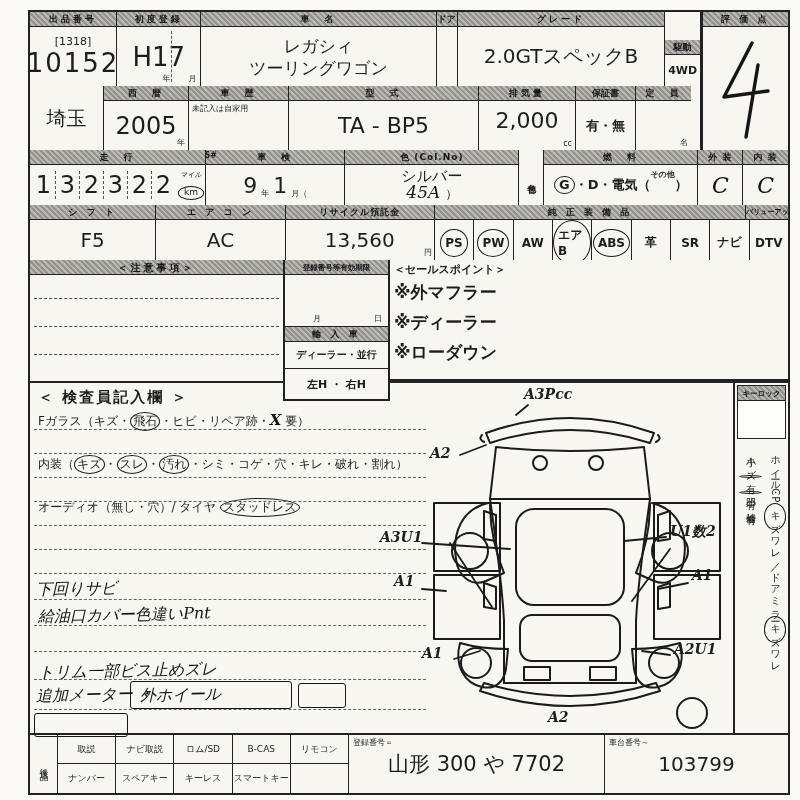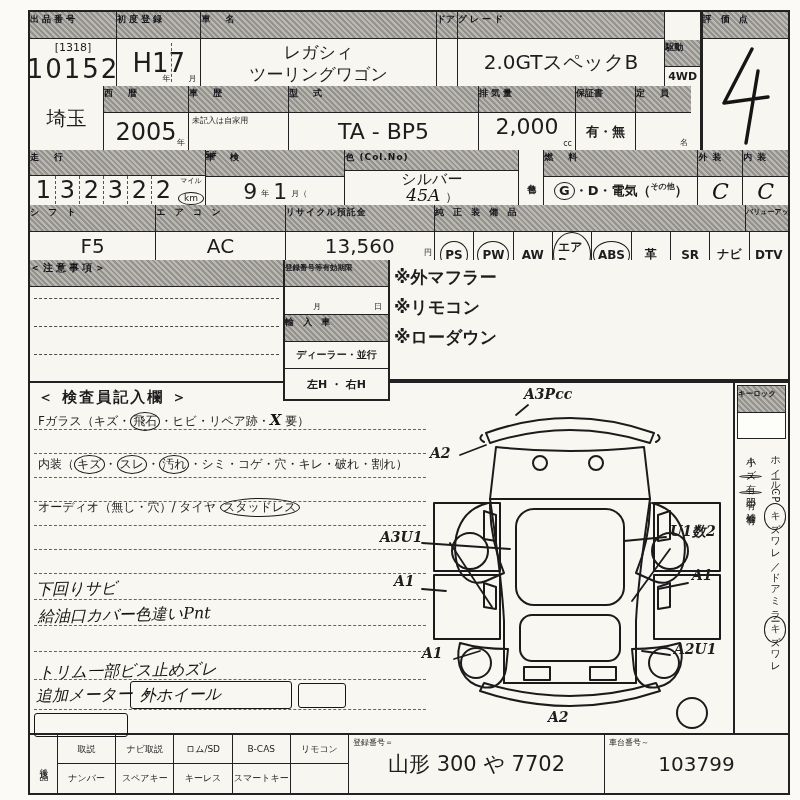--- a/index.html
+++ b/index.html
@@ -3,22 +3,22 @@
 <meta charset="utf-8">
 <style>
   html,body{margin:0;padding:0;background:#fff;}
   .stage{position:relative;width:800px;height:800px;background:#fbfaf6;overflow:hidden;
          font-family:"DejaVu Sans",sans-serif;color:#1d1d1d;}
   .abs{position:absolute;box-sizing:border-box;}
   .row{display:flex;border:2px solid #222;background:#f7f6f1;}
   .cell{box-sizing:border-box;border-right:1.6px solid #222;display:flex;flex-direction:column;position:relative;}
   .cell:last-child{border-right:none;}
   .hdr{background:#b3b0aa;background-image:repeating-linear-gradient(45deg,rgba(70,70,70,.28) 0 2px,rgba(210,208,200,.25) 2px 4px);
-       font-size:9px;font-weight:bold;letter-spacing:3px;color:#15151a;
-       border-bottom:1.4px solid #222;padding:2px 0 13px;white-space:nowrap;overflow:hidden;line-height:11px;}
+       font-size:9px;font-weight:bold;letter-spacing:3px;text-align:center;color:#15151a;
+       border-bottom:1.4px solid #222;padding:2px 0 1px;white-space:nowrap;overflow:hidden;line-height:11px;}
   .hdr.tight{letter-spacing:1px;}
   .val{flex:1;display:flex;align-items:center;justify-content:center;position:relative;}
   .col{flex-direction:column;justify-content:center;}
   .big26{font-size:26px;letter-spacing:2px;}
   .big22{font-size:22px;}
   .big20{font-size:20px;}
   .big17{font-size:17px;line-height:22px;}
   .small{font-size:11px;}
   .tiny{font-size:8px;}
   .hand{font-family:"DejaVu Serif",serif;font-style:italic;color:#141414;}
@@ -144,21 +144,21 @@
       <div class="val" style="justify-content:flex-start;padding-left:2px;">
         <div id="mileage-digits" style="display:flex;align-items:center;">
             <span style="font-size: 24px; width: 23px; text-align: center; border-right: 1.4px dashed rgb(85, 85, 85);">1</span>
             <span style="font-size: 24px; width: 23px; text-align: center; border-right: 1.4px dashed rgb(85, 85, 85);">3</span>
             <span style="font-size: 24px; width: 23px; text-align: center; border-right: 1.4px dashed rgb(85, 85, 85);">2</span>
             <span style="font-size: 24px; width: 23px; text-align: center; border-right: 1.4px dashed rgb(85, 85, 85);">3</span>
             <span style="font-size: 24px; width: 23px; text-align: center; border-right: 1.4px dashed rgb(85, 85, 85);">2</span>
             <span style="font-size: 24px; width: 23px; text-align: center;">2</span>
           </div>
         <div style="margin-left:3px;text-align:center;">
-          <div style="font-size:7px;">マイル</div>
+          <div style="font-size:7px;font-style:italic;">マイル</div>
           <div class="circ" style="font-size:9px;padding:0 5px;">km</div>
         </div>
       </div>
     </div>
     <div class="cell" style="width:140px;">
       <div class="hdr">車　検</div>
       <div class="val" style="gap:4px;">
         <span style="font-size:22px;">9</span>
         <span class="tiny" style="align-self:flex-end;margin-bottom:6px;">年</span>
         <span style="font-size:22px;">1</span>
@@ -272,23 +272,24 @@
     <div style="flex:1;position:relative;">
       <span class="tiny abs" style="left:28px;bottom:2px;">月</span>
       <span class="tiny abs" style="right:6px;bottom:2px;">日</span>
     </div>
     <div class="hdr" style="border-top:1.4px solid #222;">輸 入 車</div>
     <div style="height:26px;display:flex;align-items:center;justify-content:center;font-size:10px;font-weight:bold;border-bottom:1.4px solid #222;">ディーラー・並行</div>
     <div style="height:30px;display:flex;align-items:center;justify-content:center;font-size:11px;font-weight:bold;">左H ・ 右H</div>
   </div>
 
   <div class="abs" style="left:388px;top:260px;width:402px;height:121px;border:2px solid #222;border-top:none;border-left:none;background:#f7f6f1;padding:2px 6px;">
+    <div style="font-size:11px;font-weight:bold;">＜セールスポイント＞</div>
     <div id="sales-list">
         <div style="font-size: 17px; font-weight: bold; line-height: 30px;">※外マフラー</div>
-        <div style="font-size: 17px; font-weight: bold; line-height: 30px;">※リモコン</div>
+        <div style="font-size: 17px; font-weight: bold; line-height: 30px;">※ディーラー</div>
         <div style="font-size: 17px; font-weight: bold; line-height: 30px;">※ローダウン</div>
       </div>
   </div>
 
   <div class="abs" style="left:28px;top:381px;width:707px;height:354px;border:2px solid #222;background:#f8f7f2;">
     <div id="dash-area" class="abs" style="left:0;top:0;width:100%;height:100%;z-index:0;">
         <div class="dashline" style="top: 46px;"></div>
         <div class="dashline" style="top: 70px;"></div>
         <div class="dashline" style="top: 94px;"></div>
         <div class="dashline" style="top: 118px;"></div>

